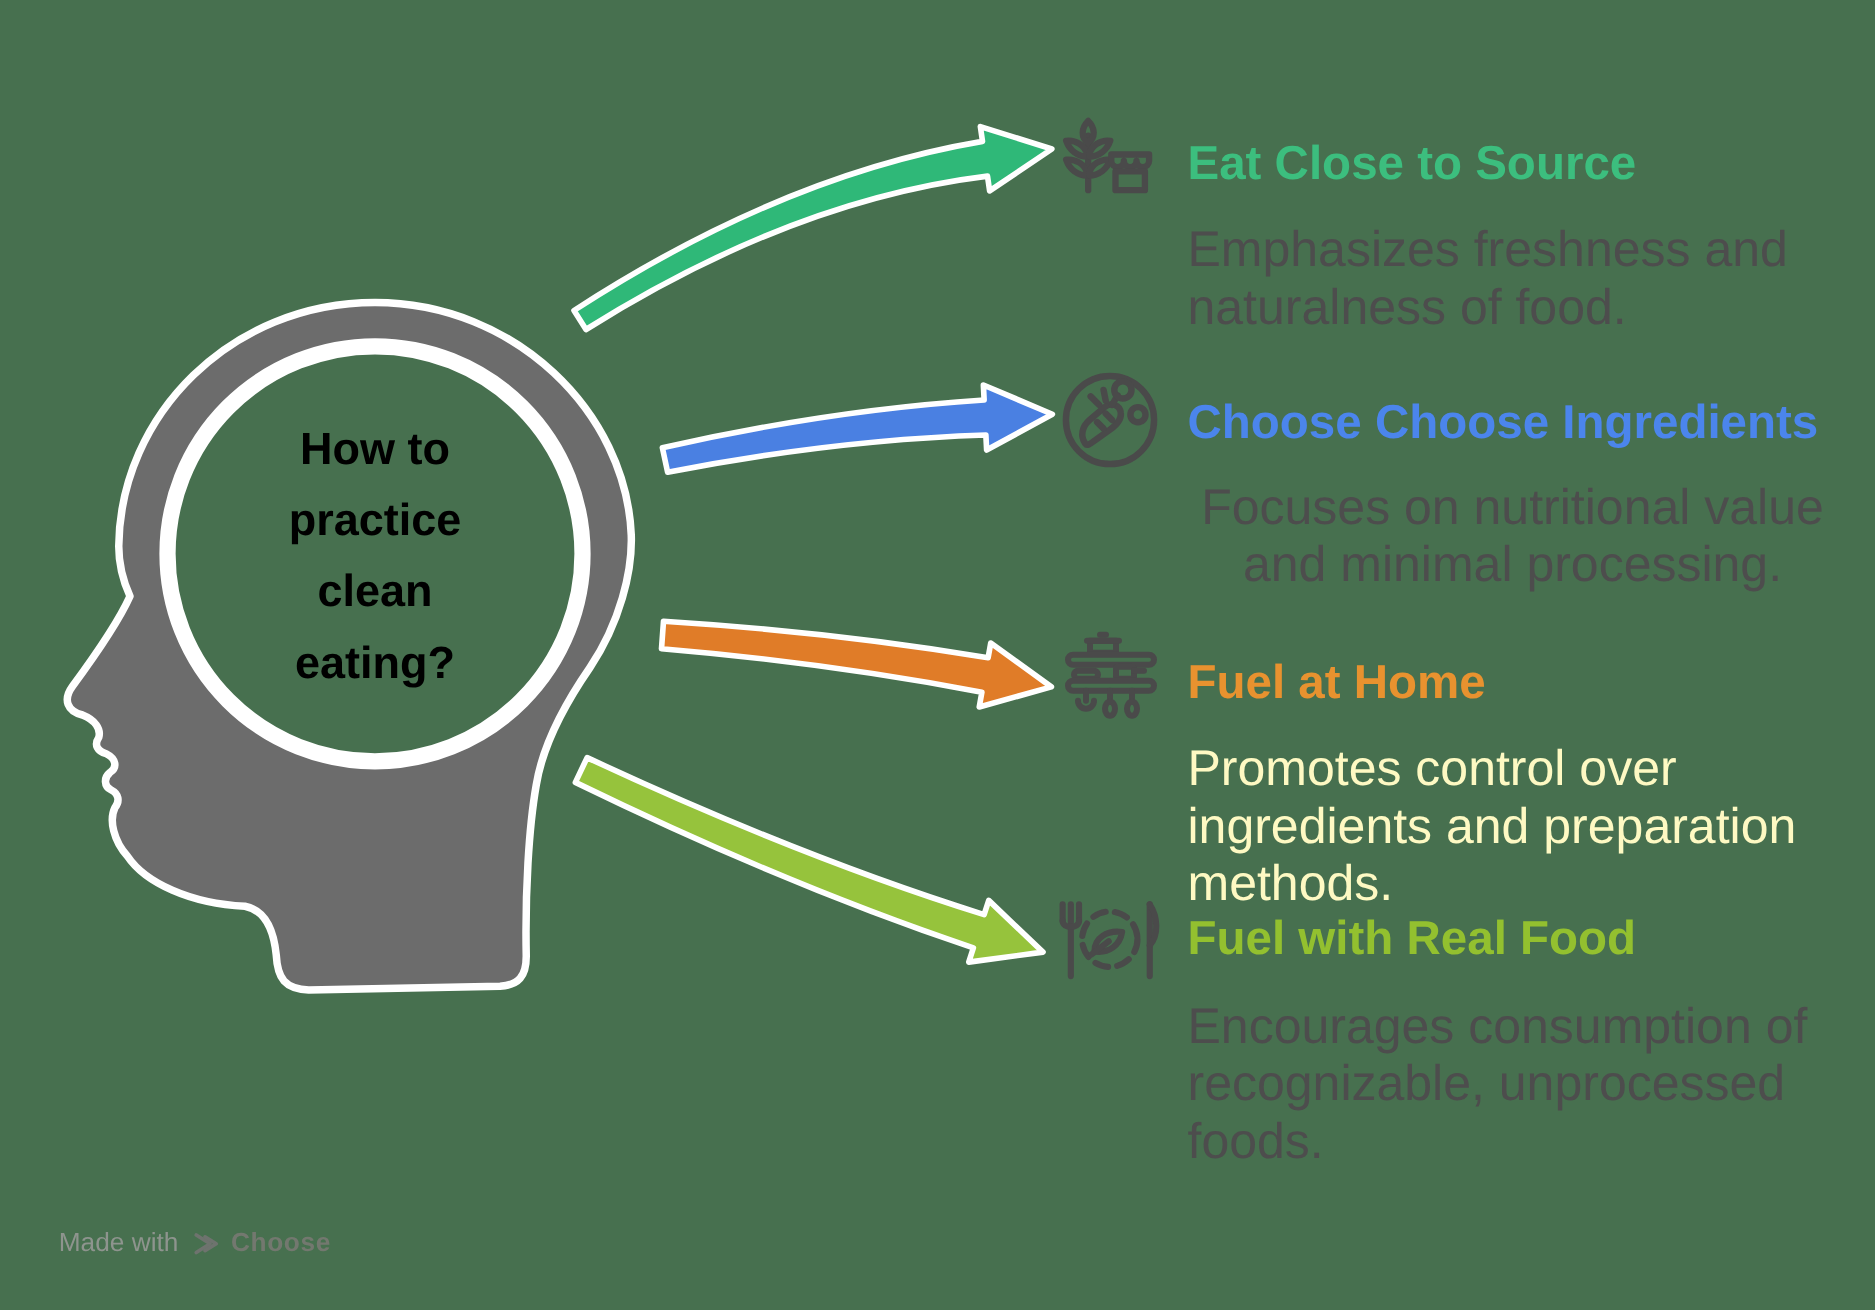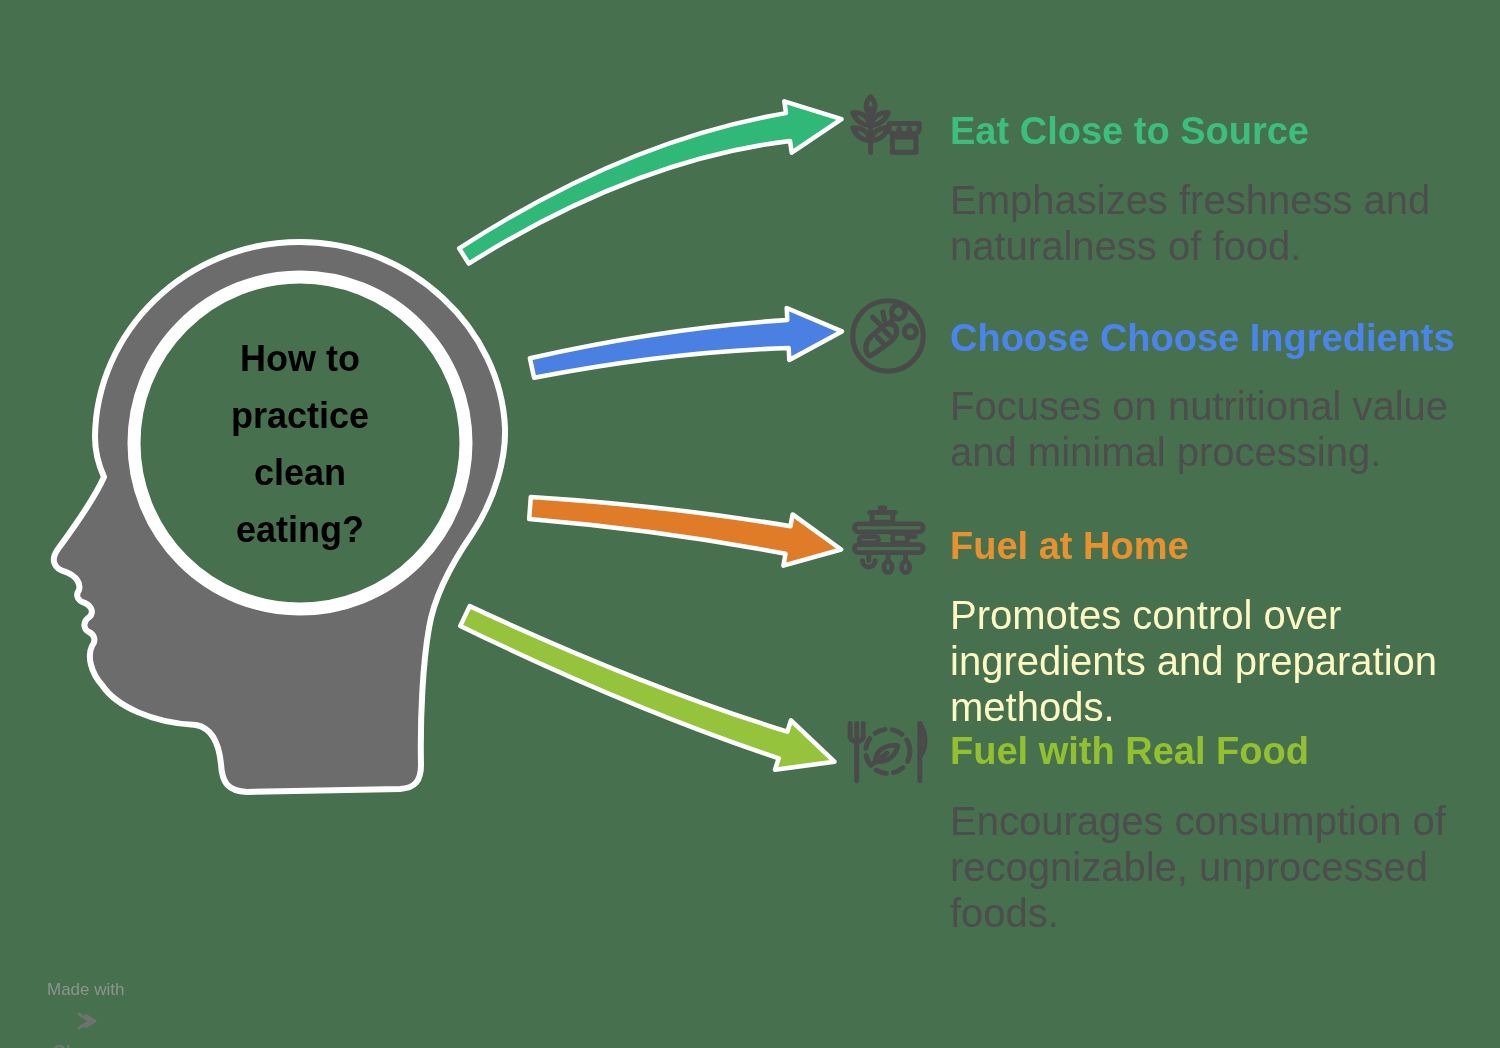--- a/index.html
+++ b/index.html
@@ -22,29 +22,28 @@
     left:950px;width:520px;
     font-size:38px;font-weight:bold;line-height:42px;
     white-space:nowrap;
   }
   .item-desc{
     left:950px;width:520px;
     font-size:40px;font-weight:400;line-height:46px;
     color:#4D4D4D;white-space:pre-line;
   }
   .t1{top:110px;} .d1{top:177px;}
-  .t2{top:317px;} .d2{top:383px;}
+  .t2{top:317px;} .d2{top:383px;text-align:center;}
   .t3{top:525px;} .d3{top:592px;}
   .t4{top:730px;} .d4{top:798px;}
   .icon{stroke:#4A4A4A;fill:none;stroke-width:6;stroke-linecap:round;stroke-linejoin:round;}
   .watermark{
     left:47px;top:980px;height:30px;
     display:flex;align-items:center;gap:9px;
-    font-size:17px;
-    flex-direction:column;
+    font-size:21px;
   }
   .wm-prefix{color:#8E948E;font-weight:400;}
   .wm-brand{color:#73786F;font-weight:bold;letter-spacing:0.5px;}
   .arrow{stroke:#FFFFFF;stroke-width:4.5;stroke-linejoin:round;}
   .head-outline{stroke:#FFFFFF;stroke-width:6;stroke-linejoin:round;}
   .brain-ring{stroke:#FFFFFF;stroke-width:13;}
 </style>
 </head>
 <body>
 

